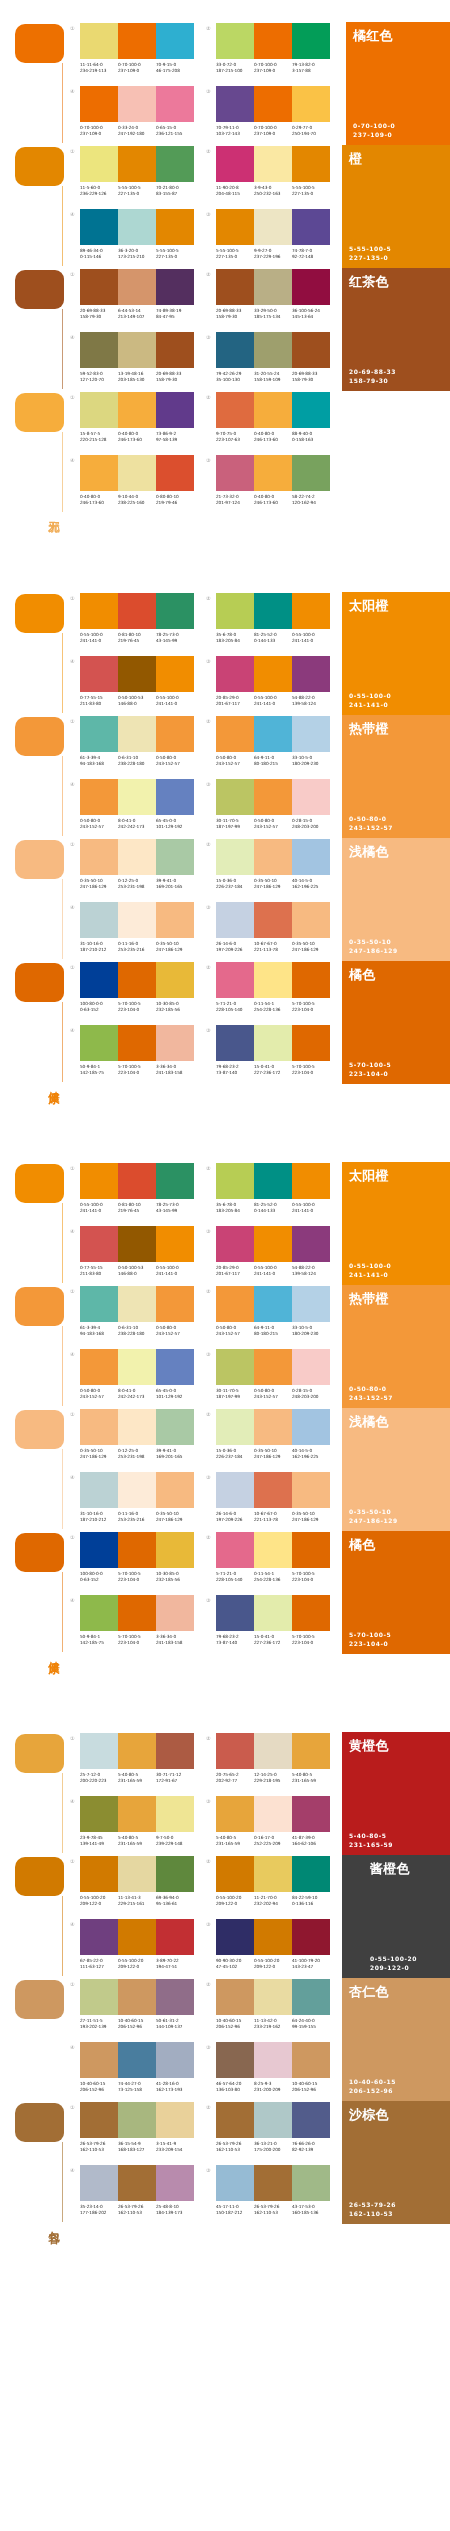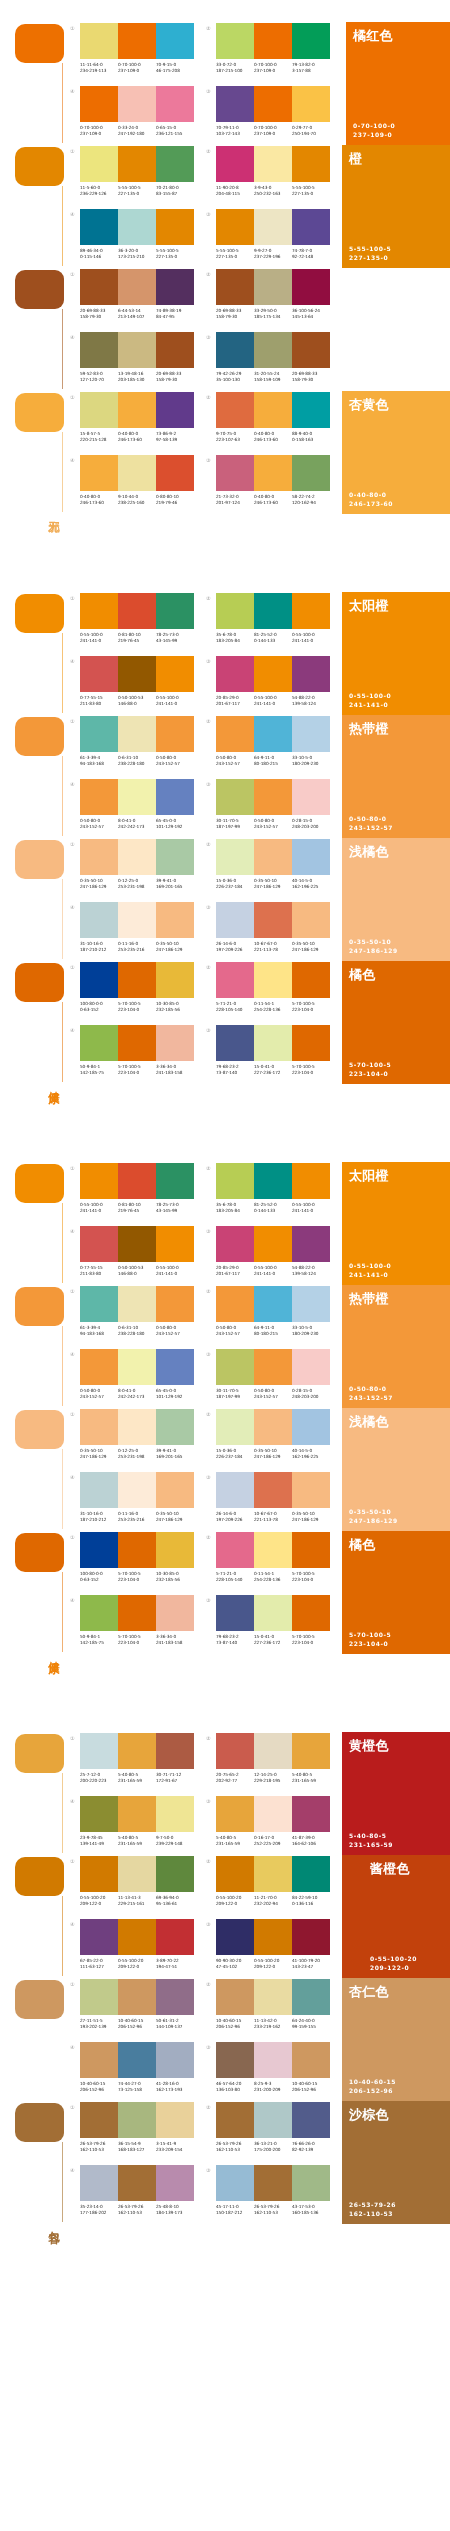--- a/index.html
+++ b/index.html
@@ -492,20 +492,27 @@
                   <span class="rgb">158-159-109</span>
                 </div>
                 <div class="code">
                   <span class="cmyk">20-69-88-33</span>
                   <span class="rgb">158-79-30</span>
                 </div>
               </div>
             </div>
           </div>
         </div>
+        <div class="fam-card" style="background: rgb(158, 79, 30);">
+          <div class="card-name">红茶色</div>
+          <div class="card-values">
+            <span class="v">20-69-88-33</span>
+            <span class="v">158-79-30</span>
+          </div>
+        </div>
       </div>
       <div class="family">
         <div class="fam-left">
           <div class="fam-chip" style="background: rgb(246, 173, 60);"></div>
           <div class="fam-rule" style="background: rgb(245, 201, 140);"></div>
           <div class="fam-label" style="color: rgb(240, 171, 83);">无邪</div>
         </div>
         <div class="fam-combos">
           <div class="combo">
             <div class="combo-num">①</div>
@@ -595,27 +602,20 @@
                 <div class="code">
                   <span class="cmyk">0-40-80-0</span>
                   <span class="rgb">246-173-60</span>
                 </div>
                 <div class="code">
                   <span class="cmyk">58-22-74-2</span>
                   <span class="rgb">120-162-94</span>
                 </div>
               </div>
             </div>
-          </div>
-        </div>
-        <div class="fam-card" style="background: rgb(246, 173, 60);">
-          <div class="card-name">杏黄色</div>
-          <div class="card-values">
-            <span class="v">0-40-80-0</span>
-            <span class="v">246-173-60</span>
           </div>
         </div>
       </div>
     </div>
     <div class="block-gap"></div>
     <div class="block">
       <div class="family">
         <div class="fam-left">
           <div class="fam-chip" style="background: rgb(241, 141, 0);"></div>
           <div class="fam-rule" style="background: rgb(245, 185, 96);"></div>
@@ -1726,21 +1726,21 @@
                   <span class="rgb">209-122-0</span>
                 </div>
                 <div class="code">
                   <span class="cmyk">41-100-79-20</span>
                   <span class="rgb">143-23-47</span>
                 </div>
               </div>
             </div>
           </div>
         </div>
-        <div class="fam-card" style="background: #c2410c; padding-left: 28px;">
+        <div class="fam-card" style="background: #404040; padding-left: 28px;">
           <div class="card-name">酱橙色</div>
           <div class="card-values">
             <span class="v">0-55-100-20</span>
             <span class="v">209-122-0</span>
           </div>
         </div>
       </div>
       <div class="family">
         <div class="fam-left">
           <div class="fam-chip" style="background: rgb(206, 152, 96);"></div>

